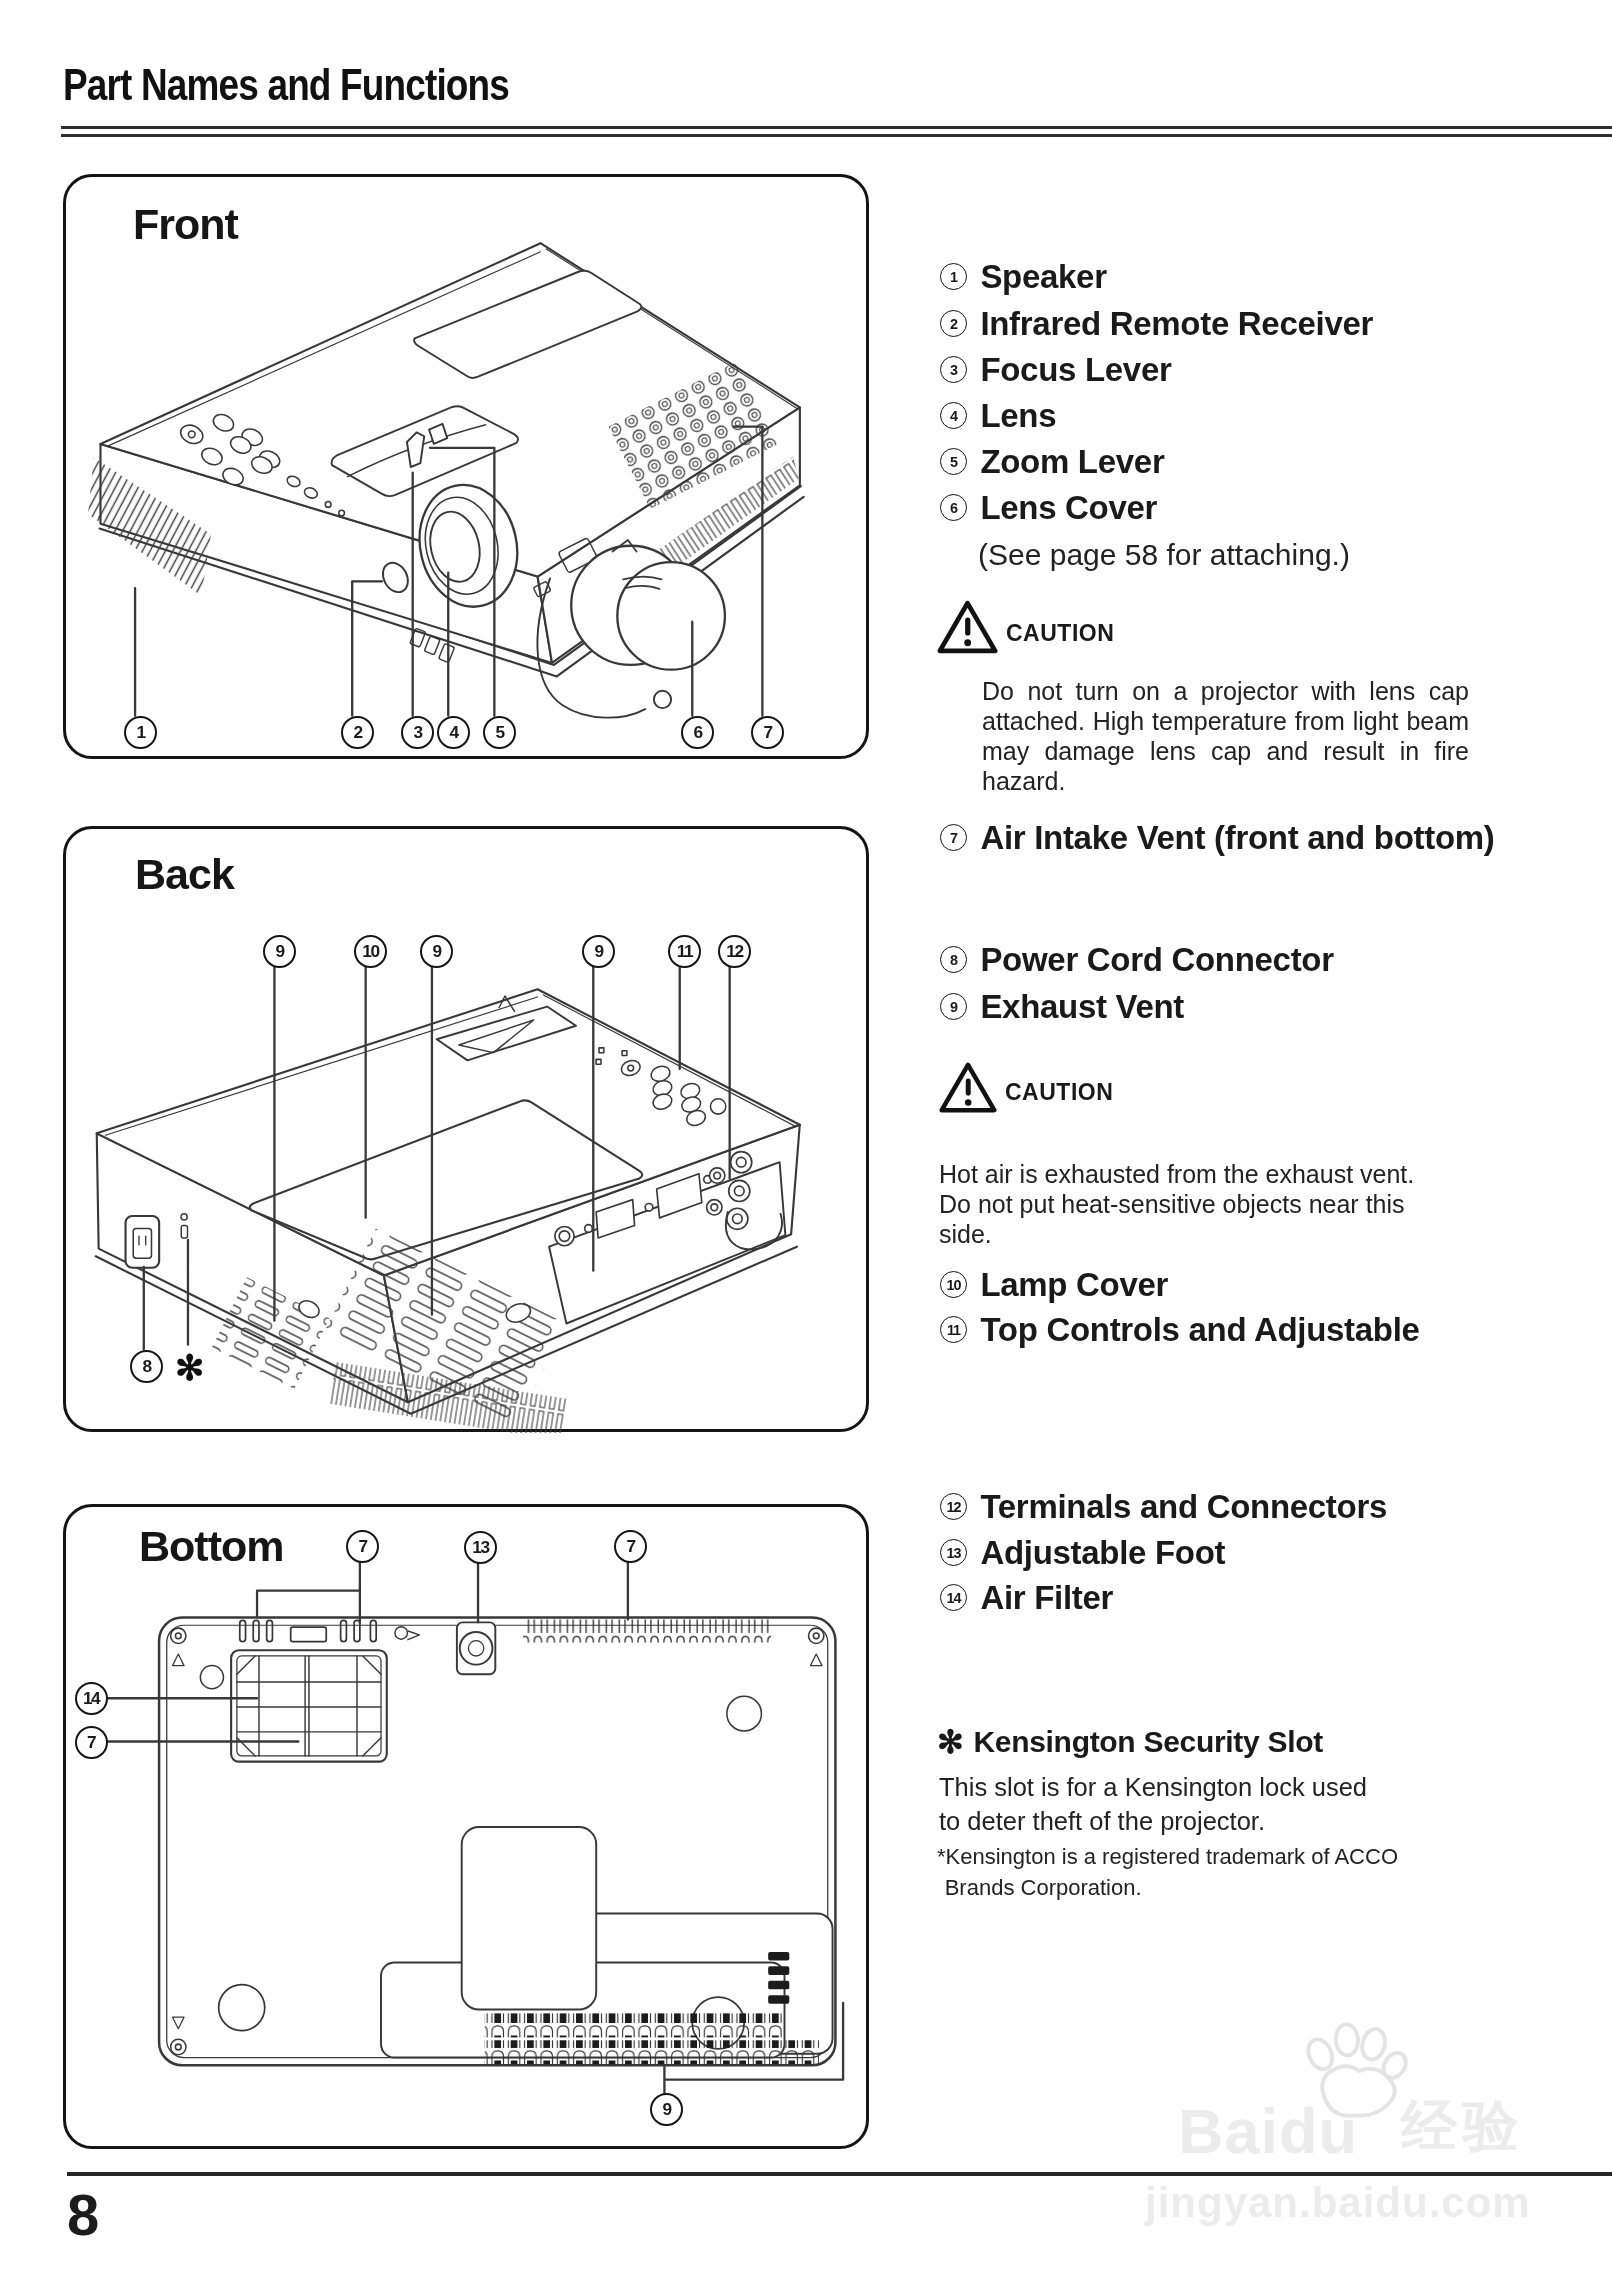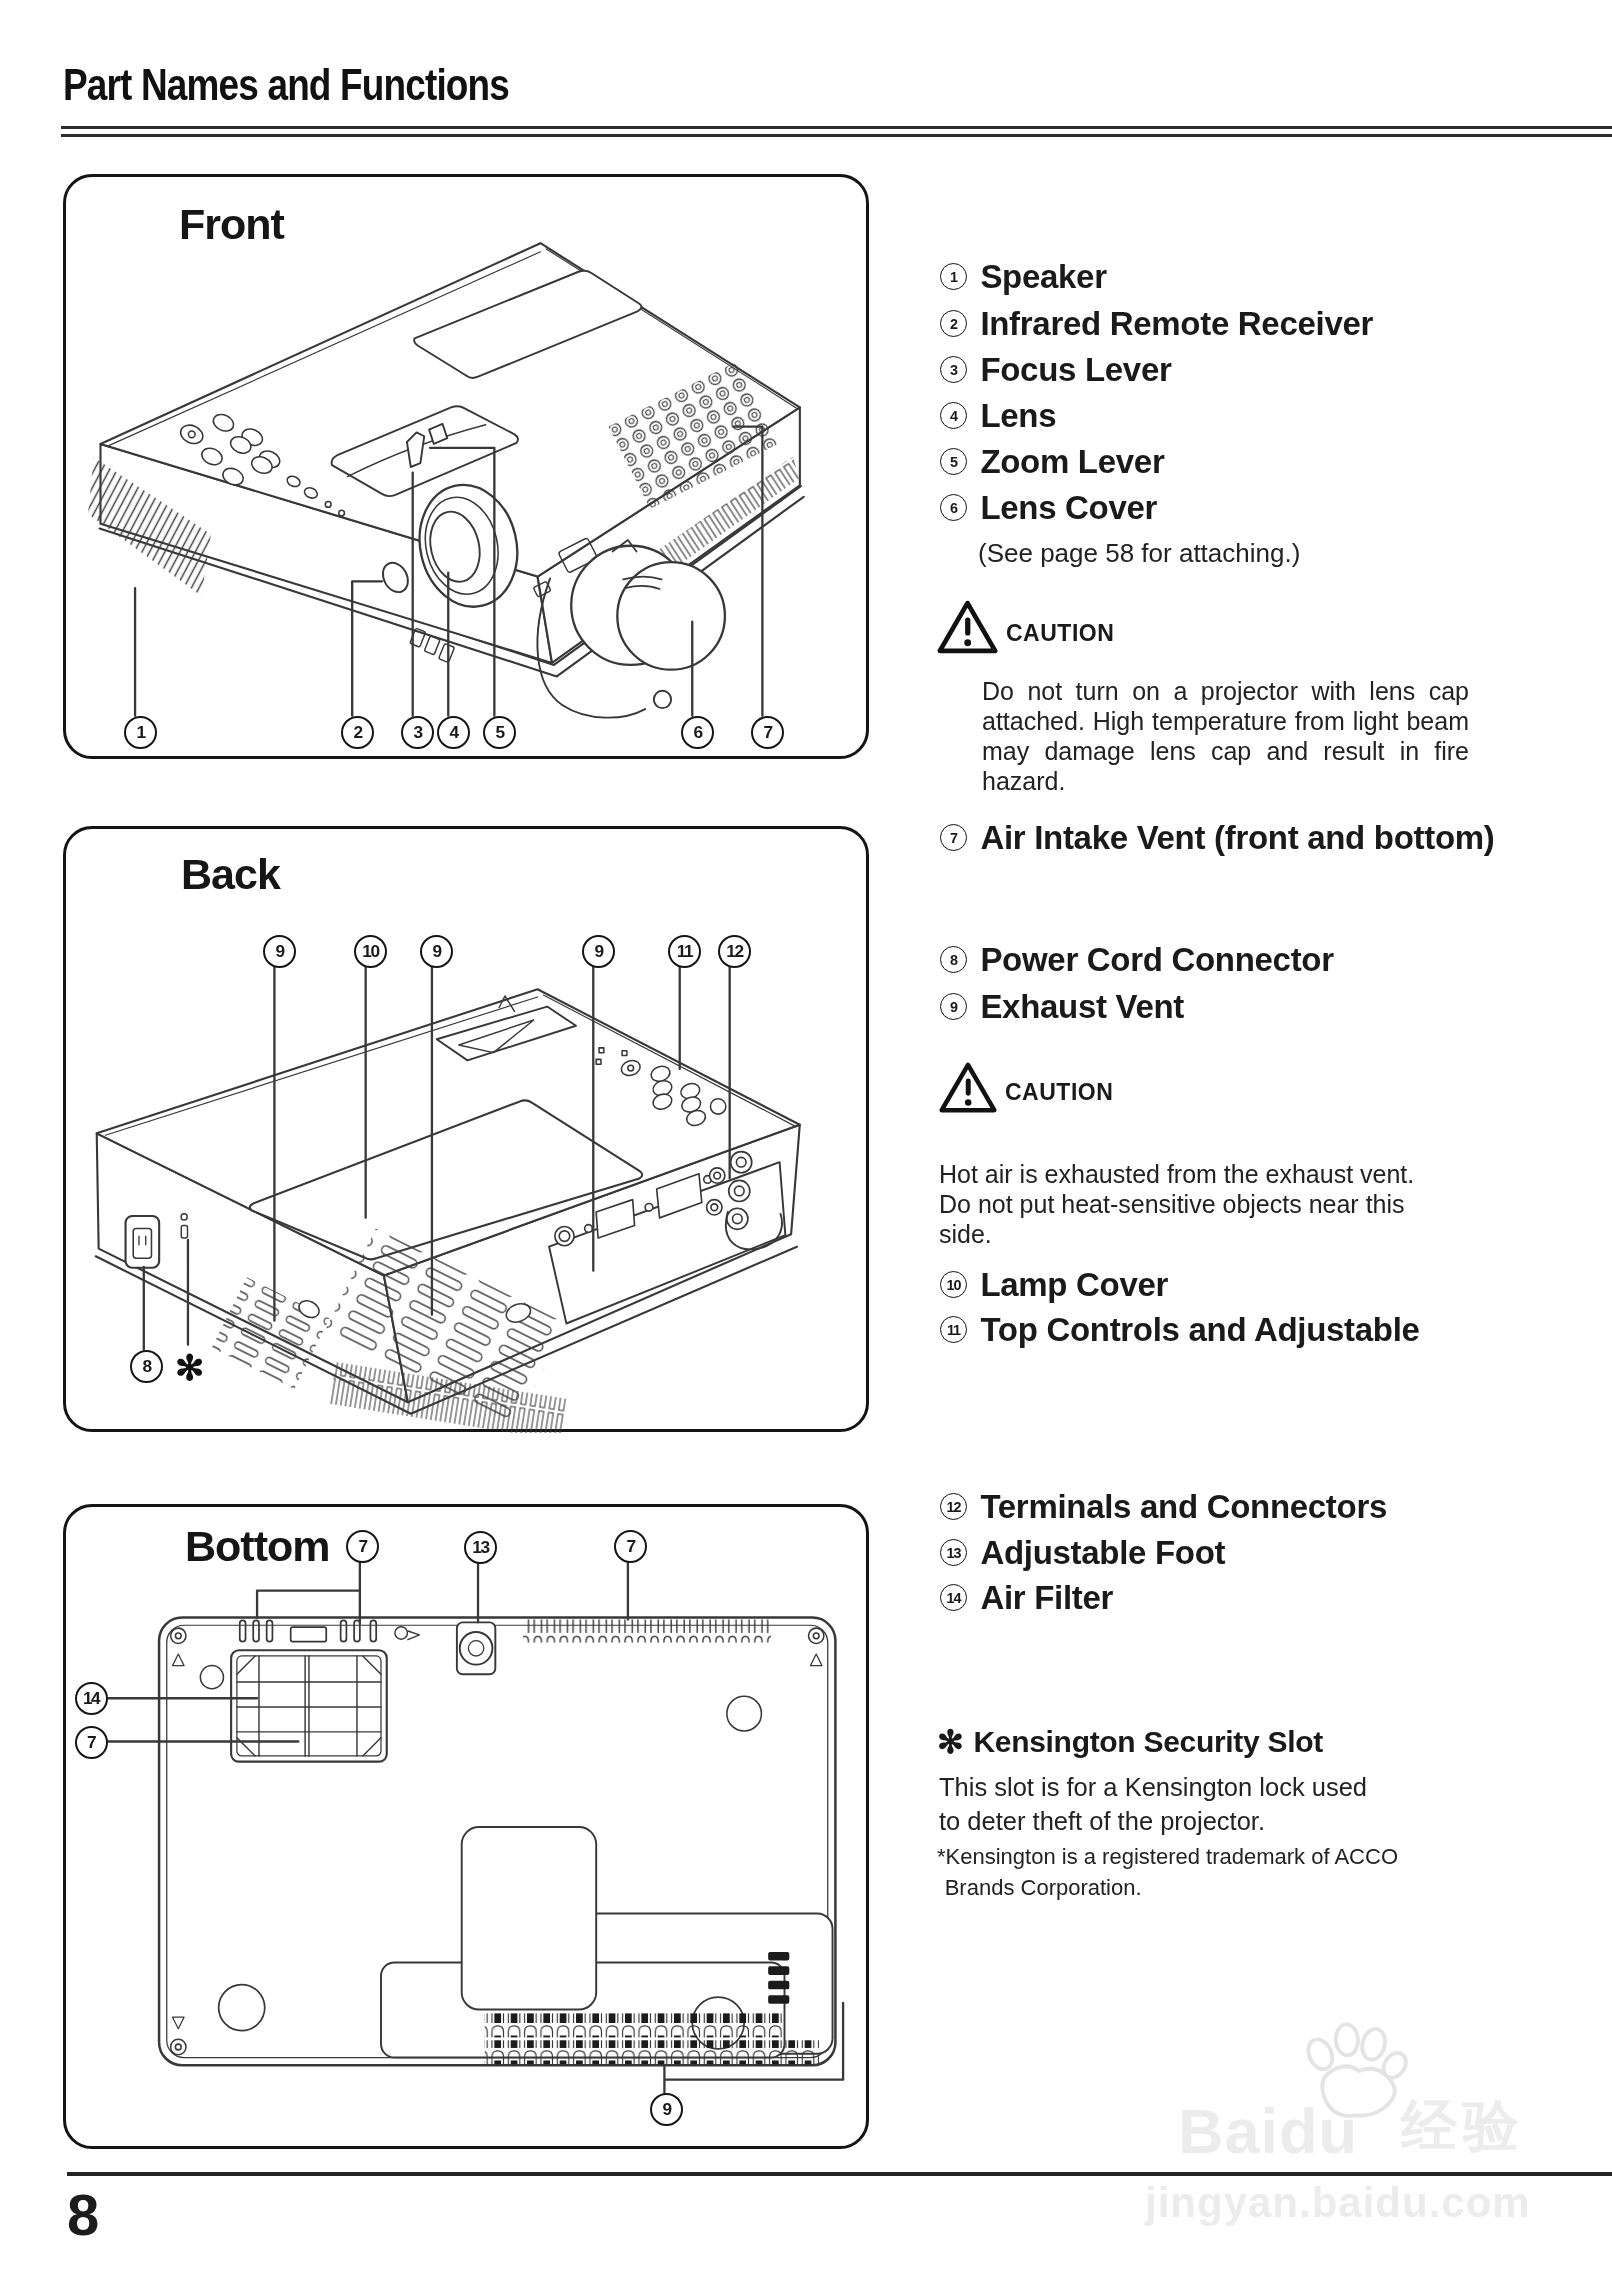--- a/index.html
+++ b/index.html
@@ -4,32 +4,32 @@
 <style>
   html,body{margin:0;padding:0;background:#777;}
   .page{position:relative;width:1612px;height:2287px;background:#ffffff;
         font-family:"Liberation Sans",sans-serif;color:#1a1a1a;overflow:hidden;margin:0 auto;}
   
   .title{position:absolute;left:63px;top:60px;font-size:44px;font-weight:bold;letter-spacing:-1px;
          transform:scaleX(.84);transform-origin:left top;white-space:nowrap;color:#111;}
   .rule{position:absolute;left:61px;width:1552px;height:2.9px;background:#2e2e2e;}
   
   .dbox{position:absolute;border:3.4px solid #141414;border-radius:29px;background:#fff;}
-  .dlabel{position:absolute;font-size:43px;font-weight:bold;letter-spacing:-1px;color:#161616;margin-left:46px;}
+  .dlabel{position:absolute;font-size:43px;font-weight:bold;letter-spacing:-1px;color:#161616;}
   .art{position:absolute;left:-3.4px;top:-3.4px;}
   .co{position:absolute;width:29px;height:29px;border:2.4px solid #151515;border-radius:50%;
       display:flex;align-items:center;justify-content:center;font-size:17.3px;font-weight:bold;
       background:#fff;letter-spacing:-1.4px;}
   .ast{position:absolute;font-size:35px;font-weight:bold;color:#111;line-height:1;}
   
   .prow{position:absolute;display:flex;align-items:center;gap:13.4px;height:35px;}
   .num{width:25px;height:25px;border:1.9px solid #111;border-radius:50%;display:flex;flex:0 0 auto;
        align-items:center;justify-content:center;font-size:14.4px;font-weight:bold;letter-spacing:-1px;}
   .plabel{font-size:33px;font-weight:bold;white-space:nowrap;letter-spacing:-0.3px;}
-  .note{position:absolute;font-size:26px;color:#222;}
+  .note{position:absolute;font-size:30px;color:#222;}
   .caut-head{position:absolute;display:flex;align-items:flex-end;gap:8px;}
   .caut-title{font-size:23px;font-weight:bold;letter-spacing:0.5px;padding-bottom:7.7px;}
   .body{position:absolute;font-size:25px;line-height:30px;color:#222;margin:0;}
   .just{text-align:justify;margin-left:43px;}
   .ken-head{position:absolute;display:flex;align-items:center;gap:9.6px;}
   .ken-mark{font-size:32px;font-weight:bold;line-height:1;}
   .ken-title{font-size:30px;font-weight:bold;letter-spacing:-0.3px;}
   .foot-note{position:absolute;font-size:22px;line-height:31px;color:#222;}
   
   .frule{position:absolute;left:67px;top:2172px;width:1545px;height:3.8px;background:#262626;}

